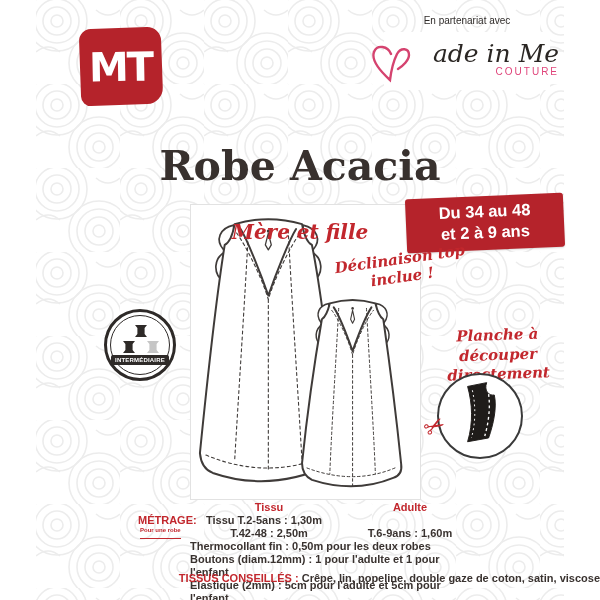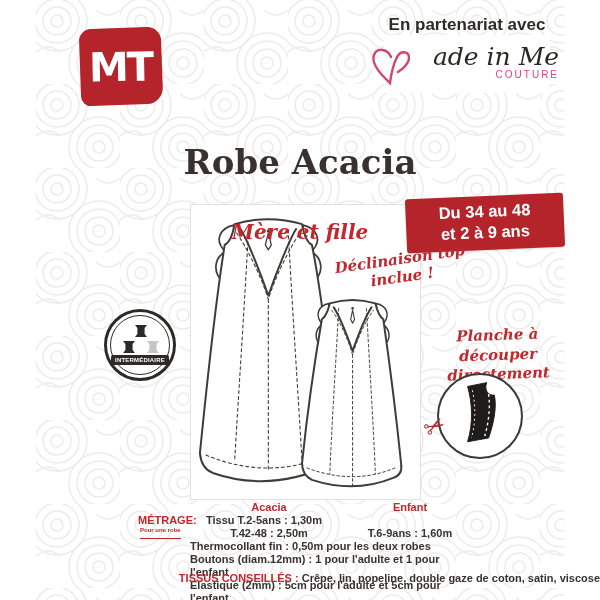--- a/index.html
+++ b/index.html
@@ -16,39 +16,39 @@
     position:absolute; left:80px; top:28px; width:82px; height:77px;
     background:#b5232b; border-radius:12px 14px 16px 10px;
     transform:rotate(-2deg); z-index:3;
     display:flex; align-items:center; justify-content:center;
   }
   .mt-logo span {
     color:#fff; font-size:40px; font-weight:bold; letter-spacing:-2px;
     font-family:"DejaVu Sans", sans-serif; transform:rotate(1deg);
   }
   .partner { position:absolute; left:384px; top:15px; width:166px; z-index:3; text-align:center; }
-  .partner-label { font-size:17px; font-weight:bold; color:#2f2b29; }
+  .partner-label { font-size:10px; font-weight:normal; color:#2f2b29; margin-bottom:6px; }
   .partner-logo {
     background:#fff; padding:8px 6px 6px 2px; display:flex; align-items:flex-start; justify-content:center;gap:22px;
   }
   .heart { width:40px; height:42px; flex:0 0 auto; margin-top:2px; }
   .mim-right { text-align:left; }
   .mim-script {
     font-family:"DejaVu Serif", serif; font-style:italic; font-size:25px;
     color:#2b2724; line-height:1.1; white-space:nowrap;
   }
   .mim-couture {
     font-size:10px; font-weight:normal; letter-spacing:2px; color:#e0457b;
     text-align:right; margin-top:-2px;
   }
 
   
   .title {
     position:absolute; left:0; top:142px; width:600px; text-align:center; z-index:3;
-    font-family:"DejaVu Serif", serif; font-weight:bold; font-size:34px; color:#38312e;
+    font-family:"DejaVu Serif", serif; font-weight:bold; font-size:41px; color:#38312e;
     letter-spacing:0px;
   }
   .subtitle {
     position:absolute; left:0; top:180px; width:600px; text-align:center; z-index:3;
     font-family:"DejaVu Serif", serif; font-style:italic; font-weight:bold;
     font-size:20px; color:#c2272d;margin-top:40px;
   }
 
   
   .illus-box {
@@ -256,22 +256,22 @@
       <path d="M30,12 L50,8 C47,16 52,22 58,21 C61,34 57,52 52,66 L30,70 C36,50 35,30 30,12 Z" fill="#1f1c1a" stroke="#1f1c1a" stroke-width="1"></path>
       <path d="M52,20 C54,34 52,50 48,64" fill="none" stroke="#ffffff" stroke-width="1.4" stroke-dasharray="3,3"></path>
       <path d="M35,16 C39,34 38,52 34,66" fill="none" stroke="#ffffff" stroke-width="1" stroke-dasharray="2,3"></path>
     </svg>
   </div>
   <div class="scissors">✂</div>
 
   <div class="metrage">
     <div class="m-row">
       <div class="m-spacer"></div>
-      <div class="m-adult m-head">Acacia</div>
-      <div class="m-child m-head">Enfant</div>
+      <div class="m-adult m-head">Tissu</div>
+      <div class="m-child m-head">Adulte</div>
     </div>
     <div class="m-row">
       <div class="m-label">
         <span>MÉTRAGE:</span>
         <span class="m-sub">Pour une robe</span>
       </div>
       <div class="m-child">Tissu T.2-5ans : 1,30m</div>
     </div>
     <div class="m-row">
       <div class="m-spacer"></div>

